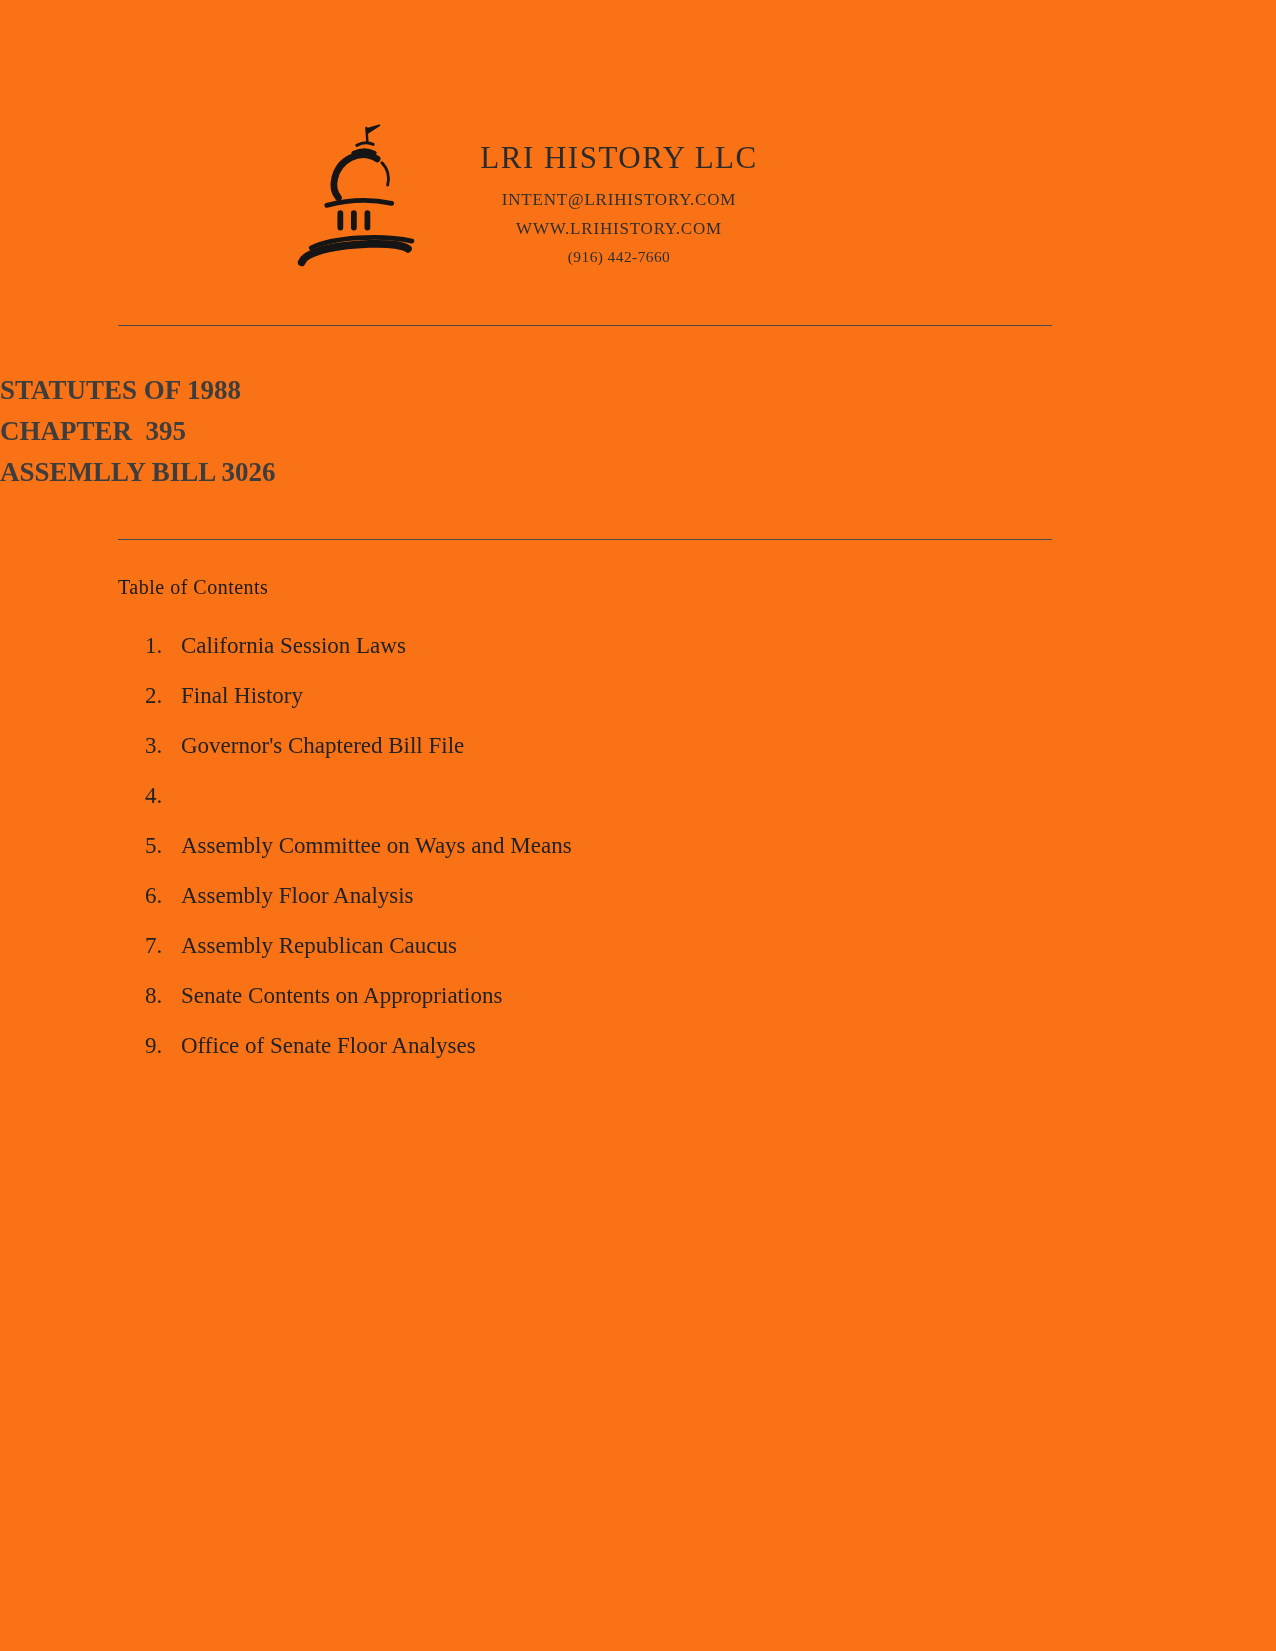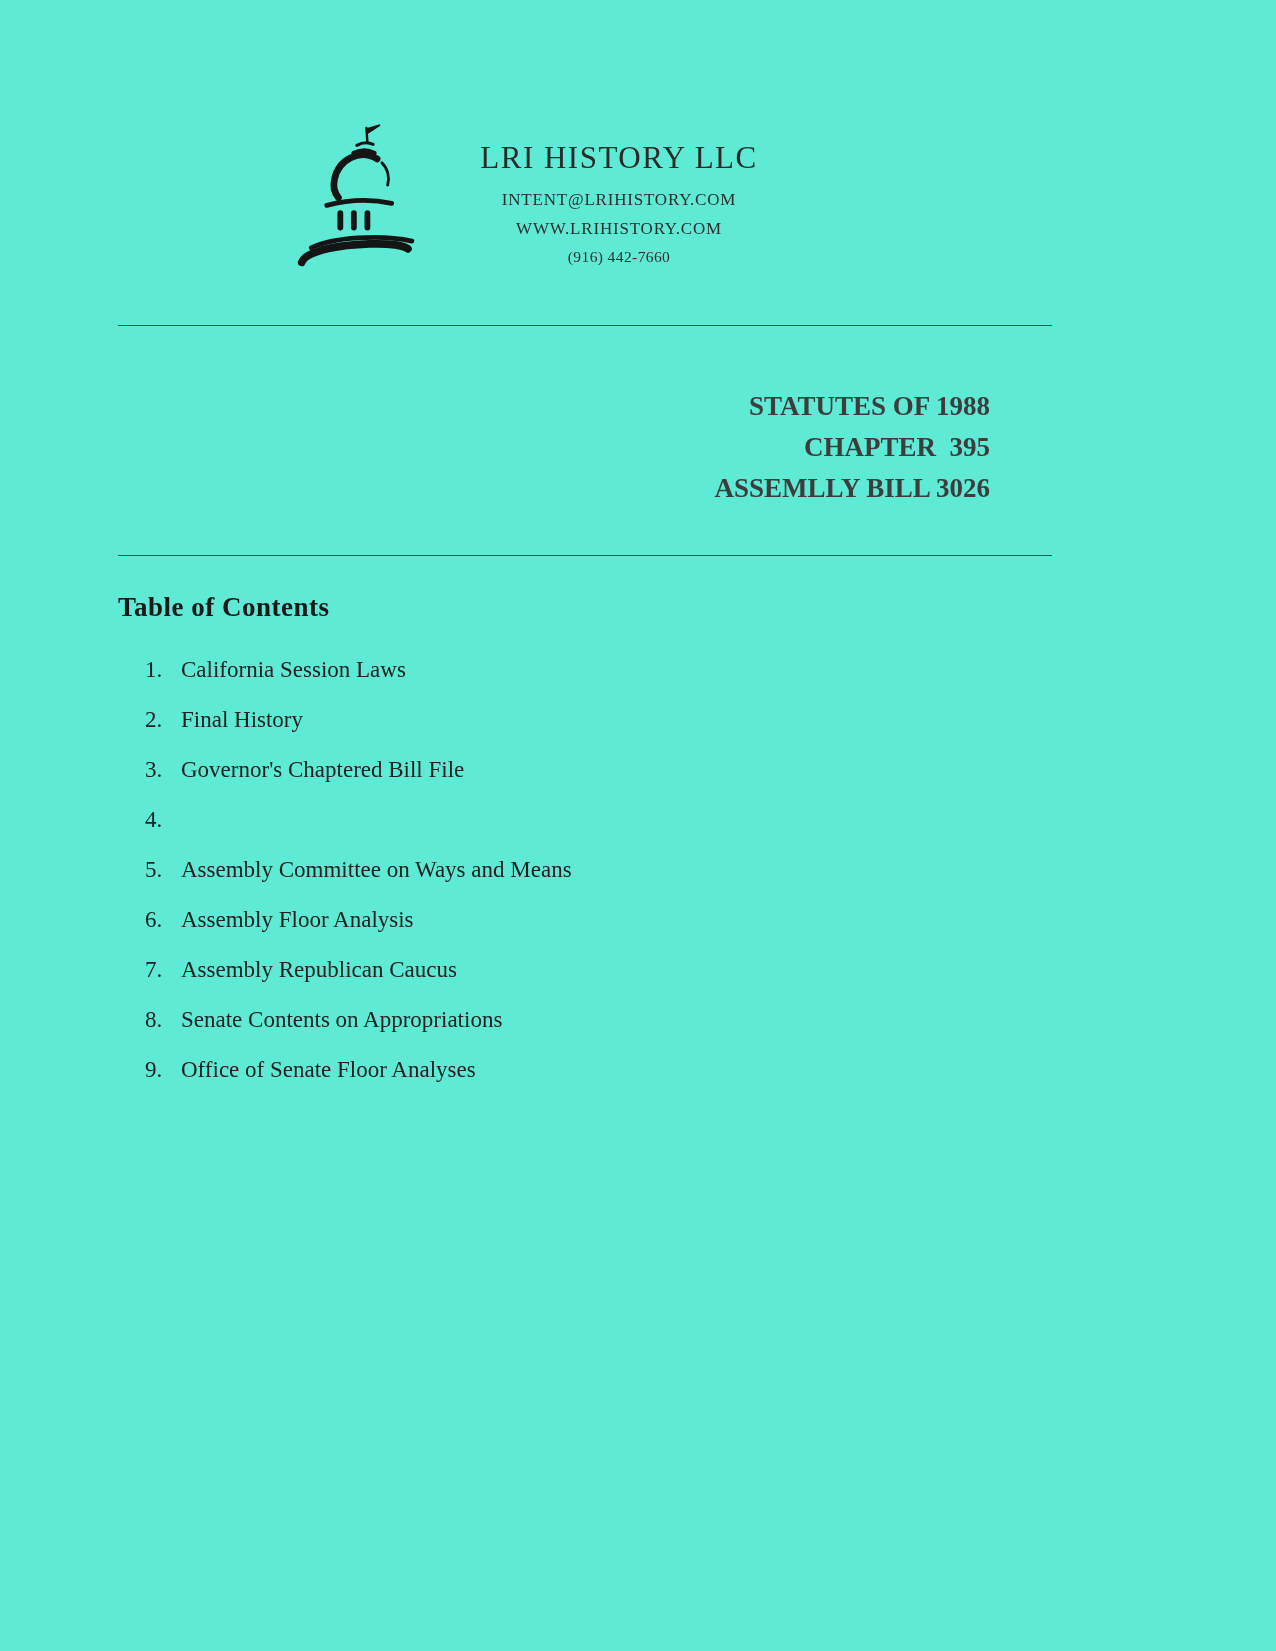--- a/index.html
+++ b/index.html
@@ -5,21 +5,21 @@
   * { margin: 0; padding: 0; box-sizing: border-box; }
   html, body { background: #ffffff; }
   body {
     width: 1276px;
     min-height: 1651px;
     margin: 0 auto;
     font-family: "Liberation Serif", serif;
     color: #1c1c1c;
     position: relative;
   }
-  .page { width: 1276px; min-height: 1651px; background: #5eead4; }
+  .page { width: 1276px; min-height: 1651px; background: #f97316; }
 
   
   .header {
     display: flex;
     align-items: flex-start;
     padding-top: 122px;
     padding-left: 292px;
   }
   .logo-wrap { width: 145px; height: 155px; flex: 0 0 auto; }
   .contact-block {
@@ -48,39 +48,37 @@
     border: none;
     border-top: 1.4px solid #4a4a4a;
     width: 934px;
     margin-left: 118px;
   }
   .rule-top { margin-top: 48px; }
   .rule-bottom { margin-top: 46px; }
 
   
   .title-block {
-    margin-top: 60px;
+    margin-top: 44px;
     margin-right: 286px;
-    text-align: right;
-    padding-left: 38px;
   }
   .title-line {
     font-size: 27px;
     font-weight: bold;
     color: #3d3d3d;
     line-height: 41px;
     white-space: pre;
   }
 
   
   .toc-heading {
     margin-top: 36px;
     margin-left: 118px;
-    font-size: 27px;
-    font-weight: bold;
+    font-size: 20px;
+    font-weight: normal;
     color: #1a1a1a;
     letter-spacing: 0.5px;
   }
   .toc-list {
     margin-top: 34px;
     margin-left: 145px;
     list-style: none;
   }
   .toc-item {
     display: flex;

